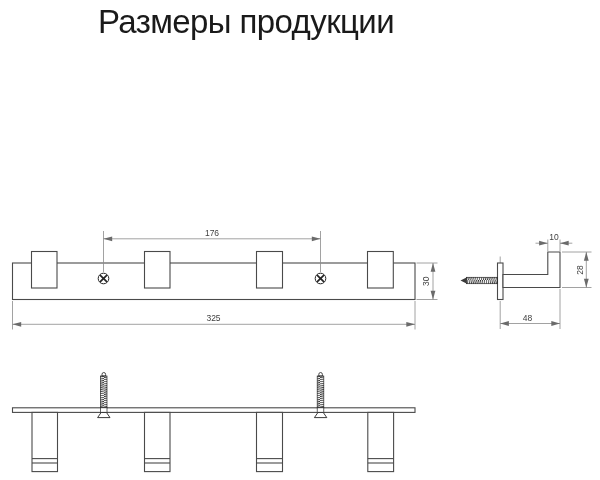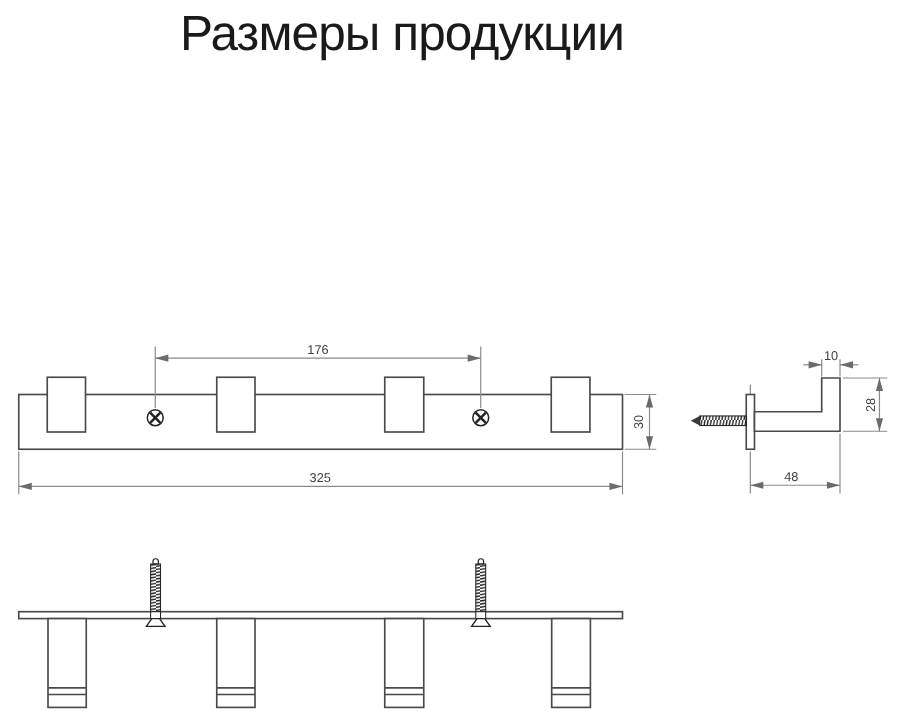--- a/index.html
+++ b/index.html
@@ -1,18 +1,18 @@
 <!DOCTYPE html>
 <html><head>
 <meta charset="utf-8">
 <style>
   html,body{margin:0;padding:0;background:#fff;}
   .canvas{position:relative;width:600px;height:480px;background:#ffffff;overflow:hidden;
           font-family:"Liberation Sans",sans-serif;}
-  .title{position:absolute;left:268px;top:1px;transform:translateX(-50%);
+  .title{position:absolute;left:246px;top:1px;transform:translateX(-50%);
          white-space:nowrap;font-size:33px;line-height:42px;letter-spacing:-0.6px;
          color:#1a1a1a;font-weight:normal;}
   svg{position:absolute;left:0;top:0;}
   .out{stroke:#4a4a4a;stroke-width:1.1;fill:#ffffff;}
   .dim{stroke:#8a8a8a;stroke-width:0.8;fill:none;}
   .scr{stroke:#242424;}
   .dimtxt{font-family:"Liberation Sans",sans-serif;font-size:8.5px;fill:#3f3f3f;}
 </style>
 </head>
 <body>

